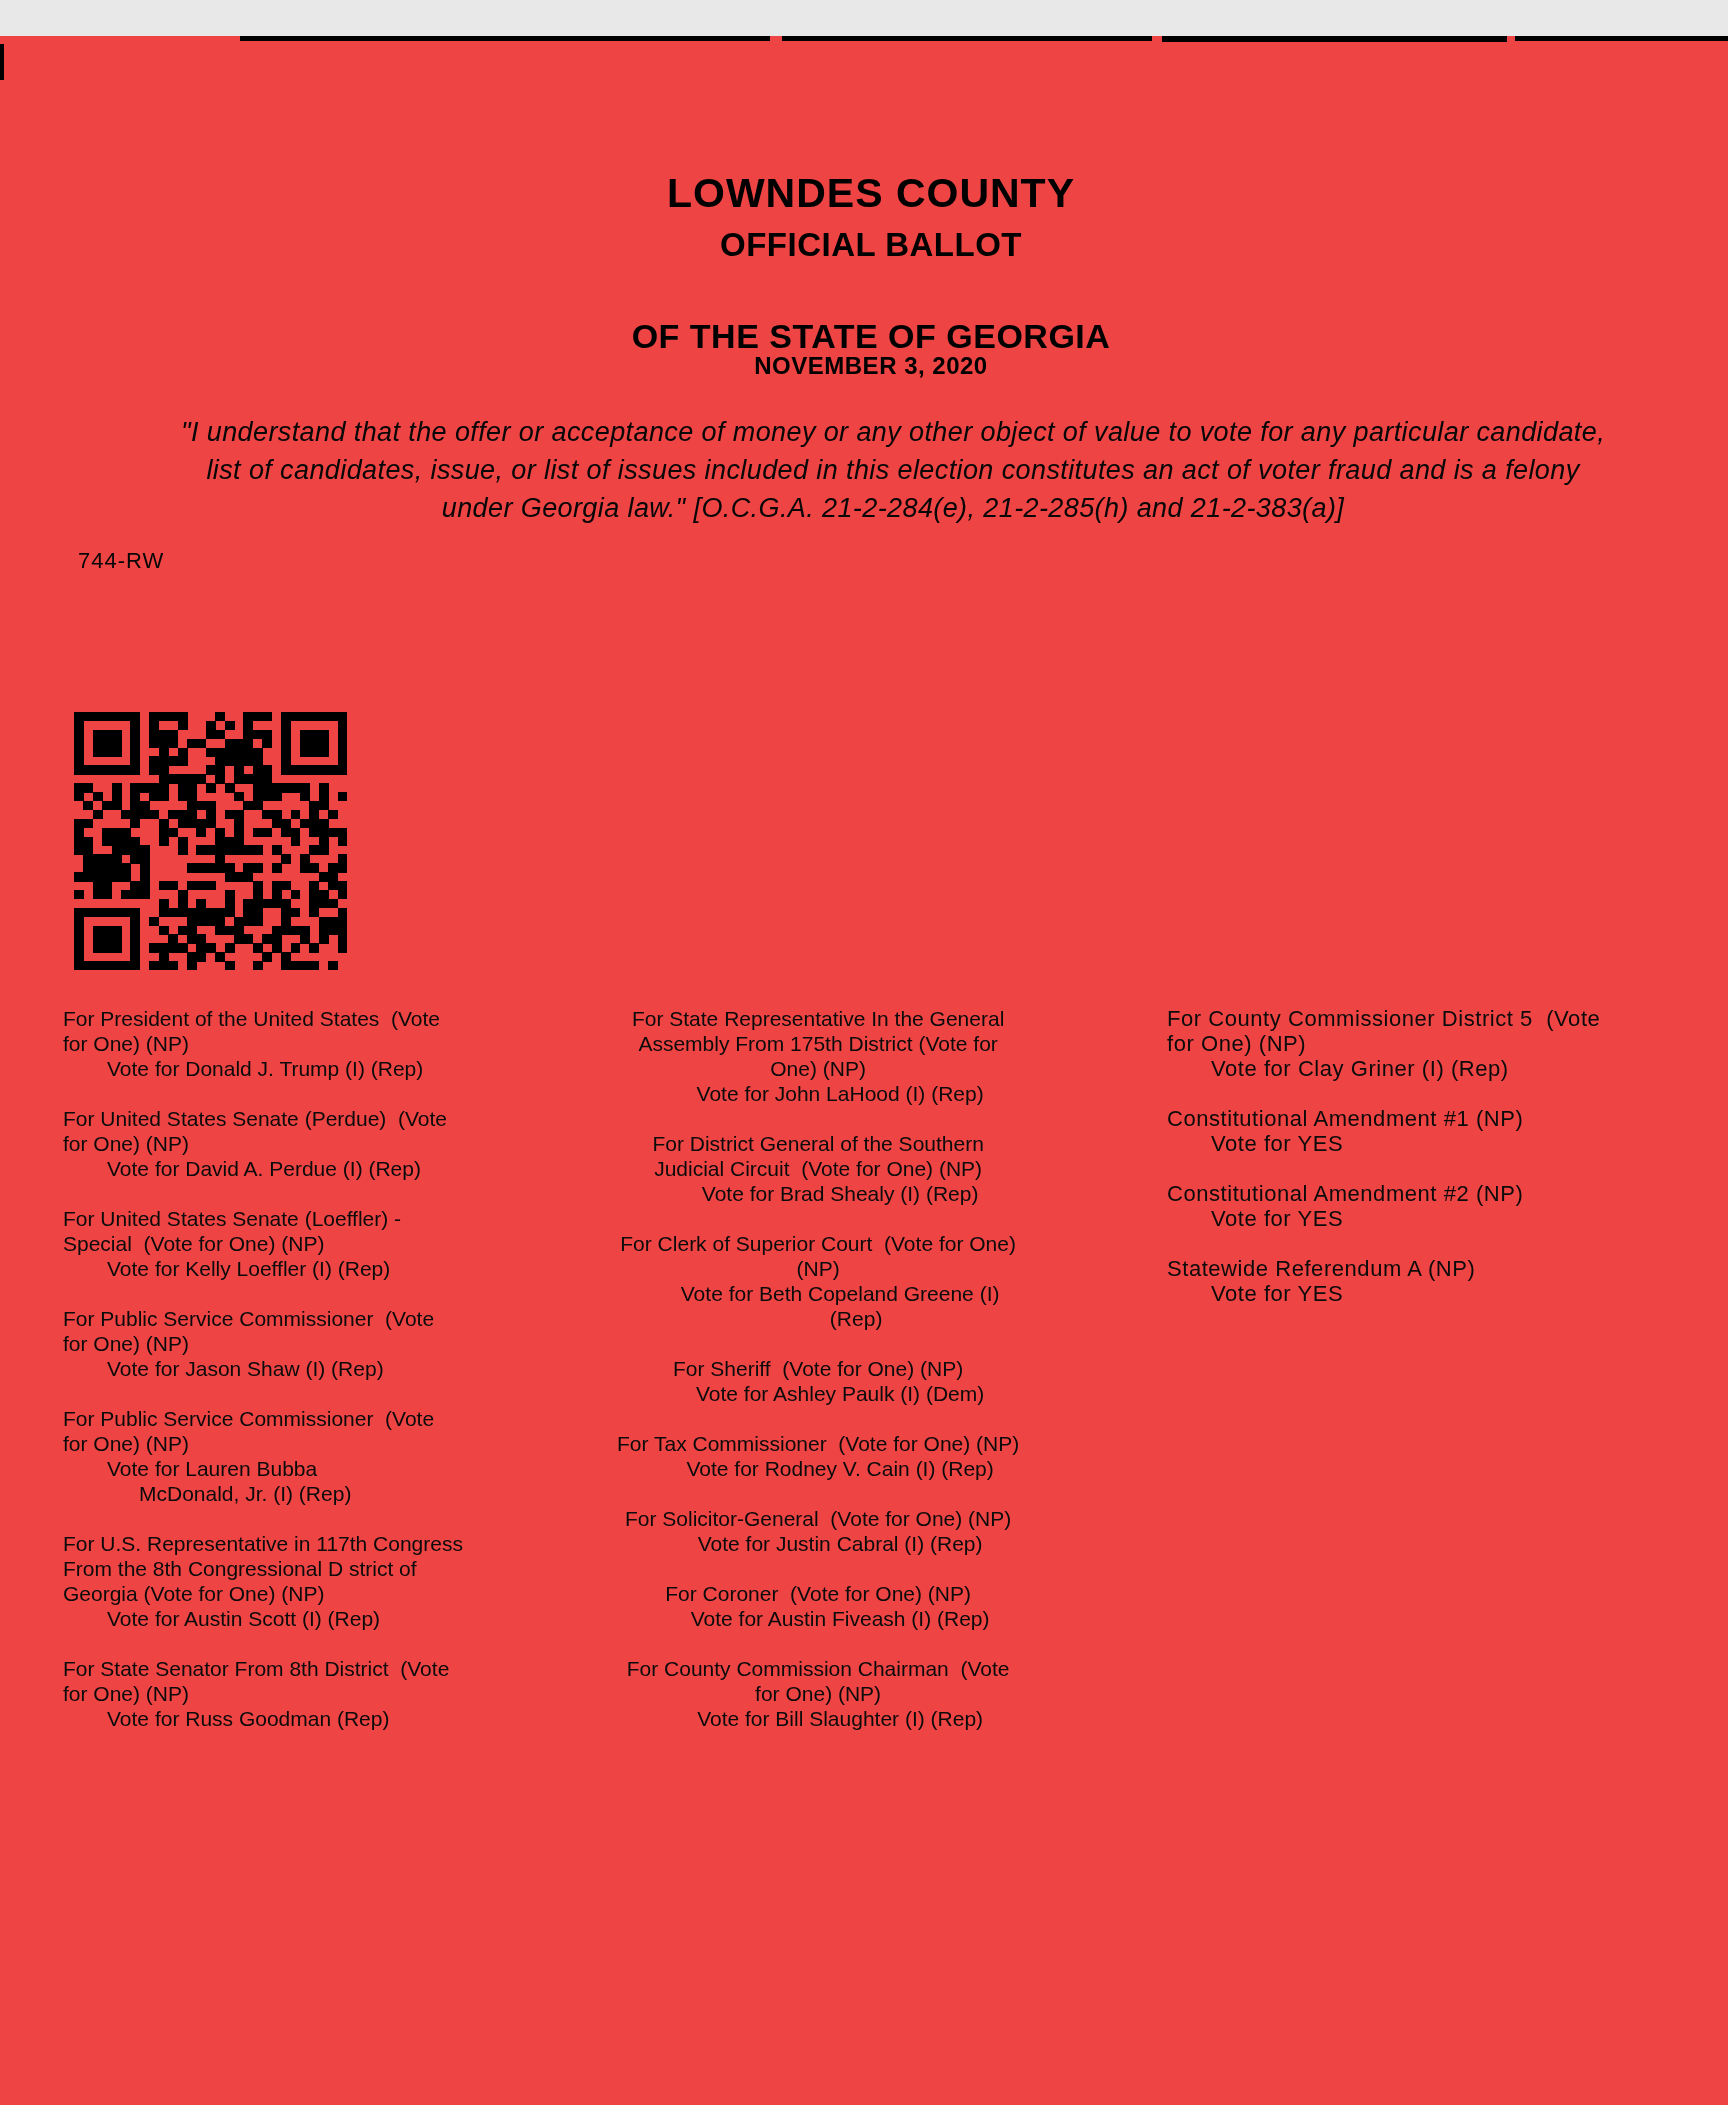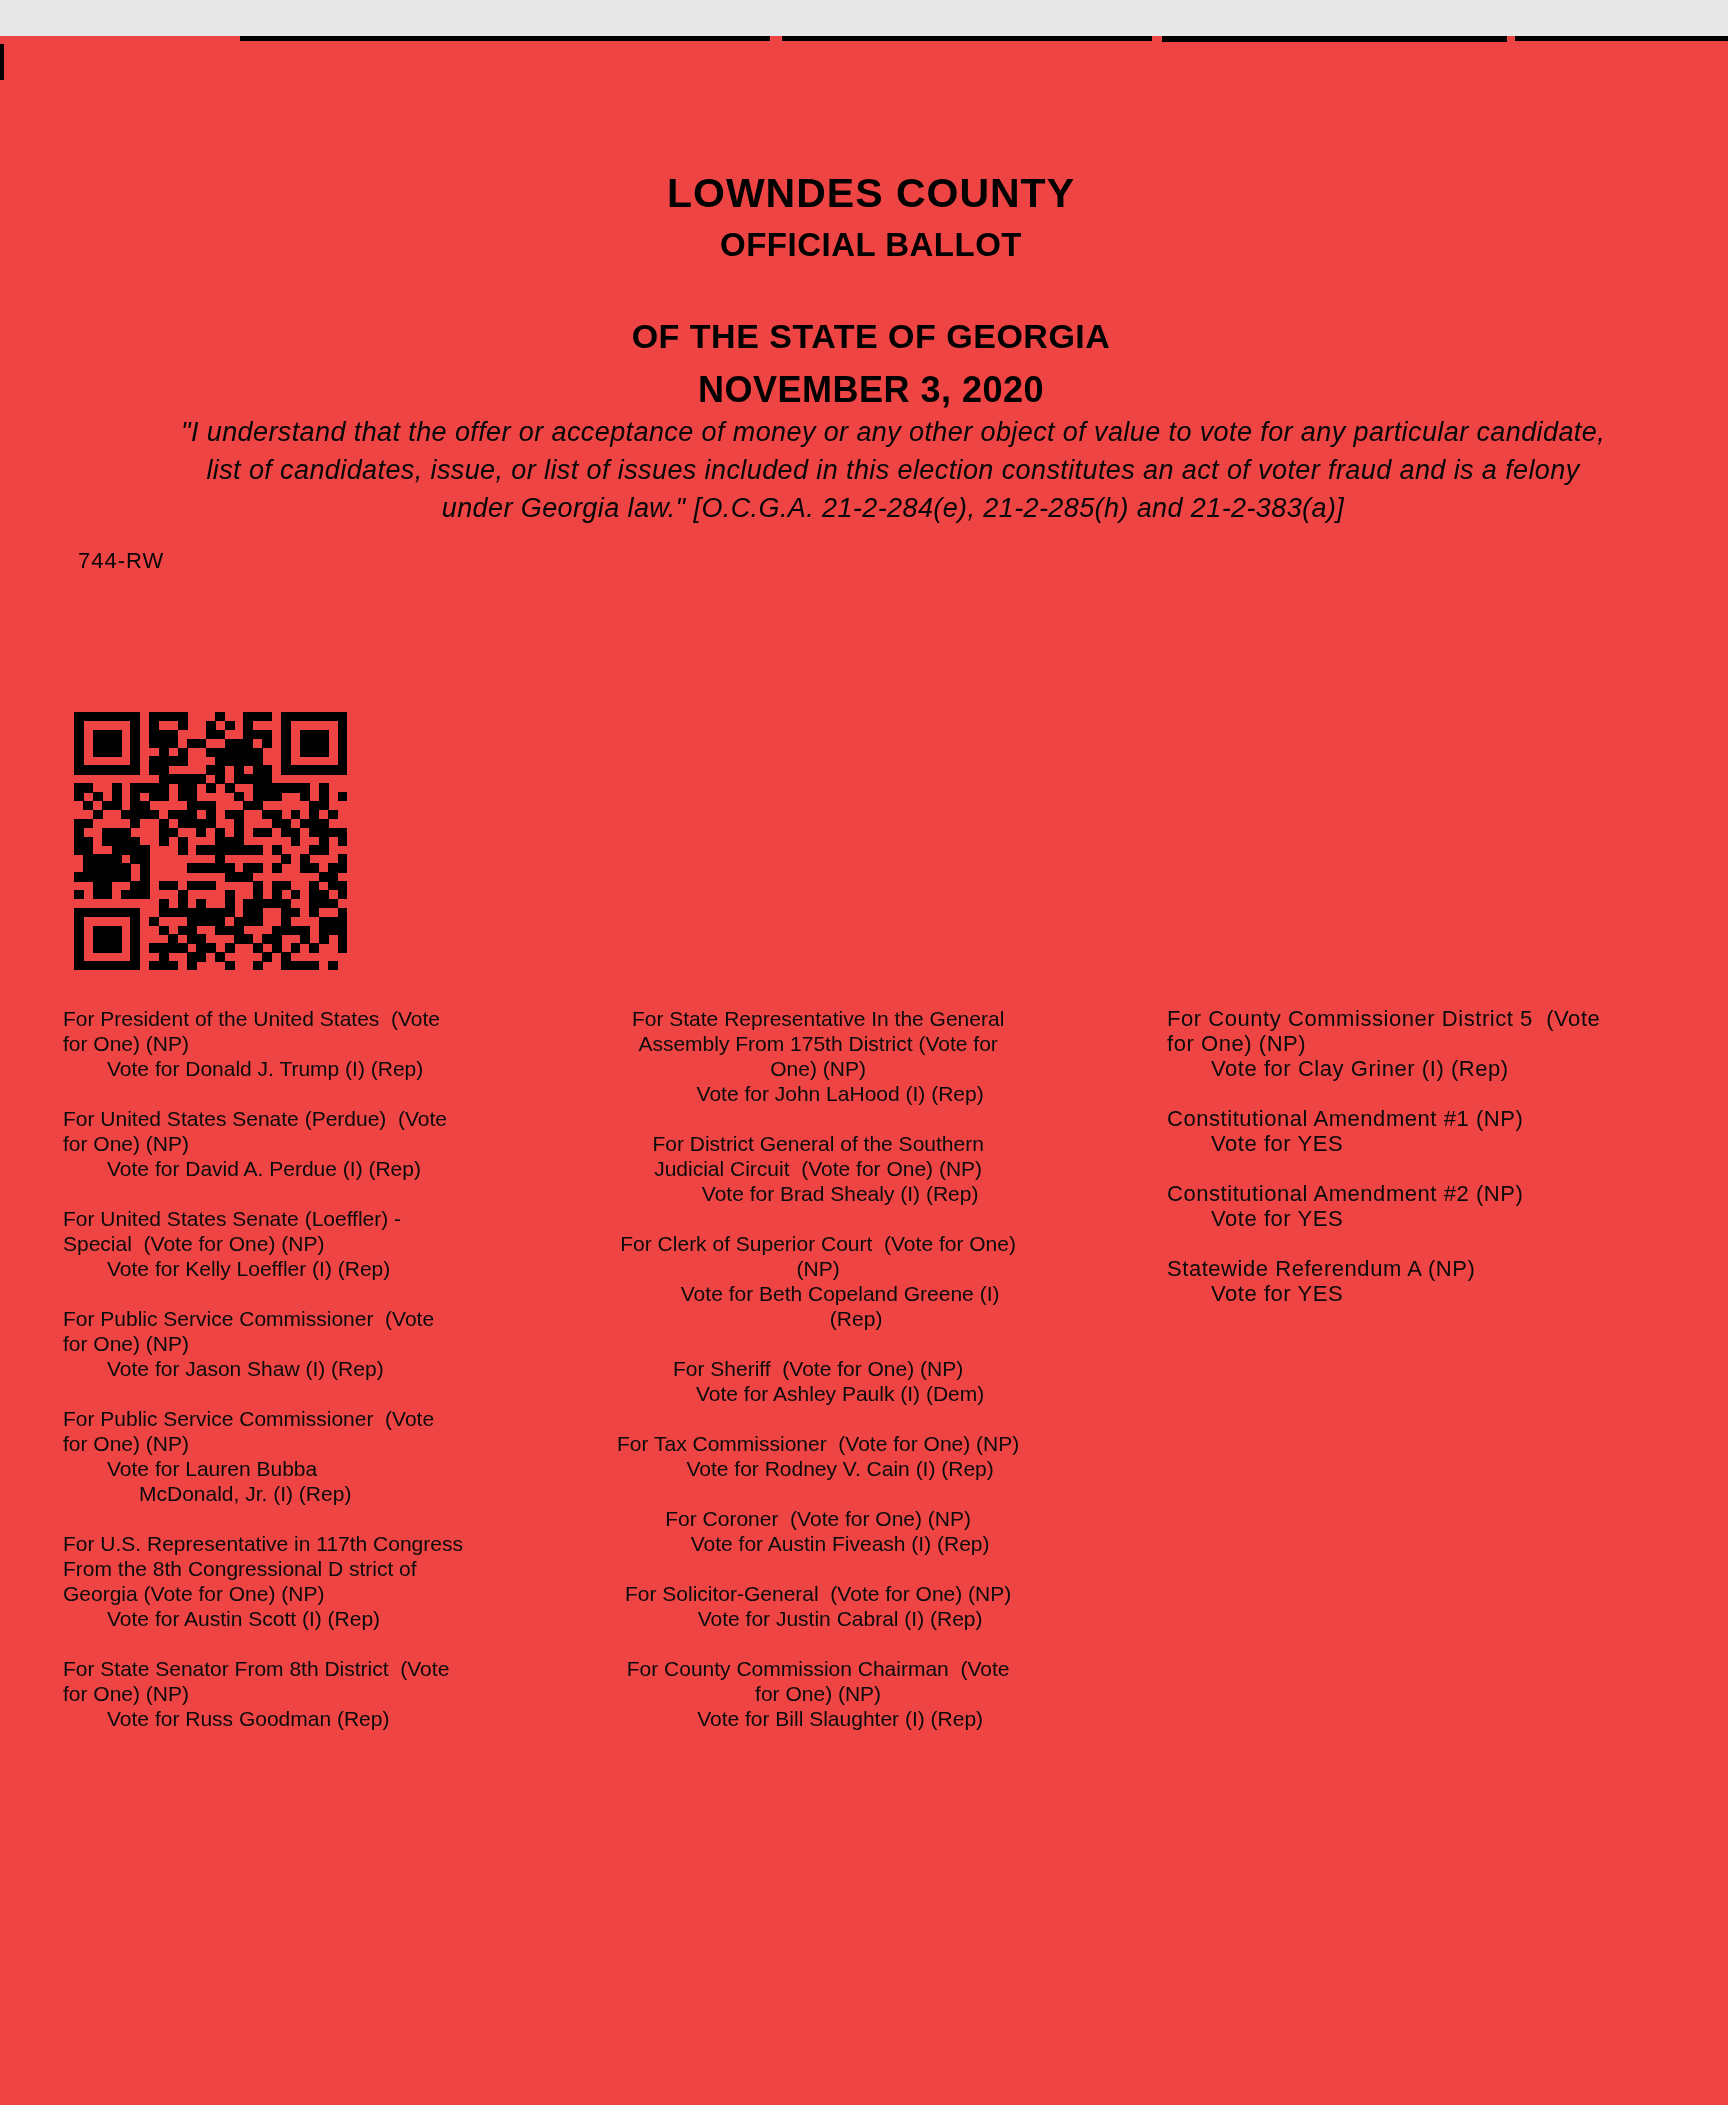--- a/index.html
+++ b/index.html
@@ -8,21 +8,21 @@
     font-family:"Liberation Sans", sans-serif; color:#0e0e0e; overflow:hidden;margin-top:36px;
   }
   .mark { position:absolute; background:#000; }
 
   
   .hdr { position:absolute; left:0; width:1728px; text-align:center; font-weight:bold; color:#000; padding-left:14px; box-sizing:border-box; white-space:pre; }
   .h-county   { top:134px; font-size:41px; letter-spacing:1px; }
   .h-ballot   { top:190px; font-size:33px; letter-spacing:0.5px; }
   .h-general  { top:244px; font-size:34px; letter-spacing:0.5px; }
   .h-state    { top:281px; font-size:34px; letter-spacing:0.5px; }
-  .h-date     { top:333px; font-size:36px; letter-spacing:0.5px; }
+  .h-date     { top:316px; font-size:24px; letter-spacing:0.5px; }
 
   
   .disc { position:absolute; left:0; width:1728px; text-align:center; font-style:italic; font-size:27px; letter-spacing:0.4px; color:#070707; padding-left:58px; box-sizing:border-box; white-space:pre; }
   .d1 { top:381px; }
   .d2 { top:419px; }
   .d3 { top:457px; }
 
   .code { position:absolute; left:78px; top:512px; font-size:22px; letter-spacing:1px; color:#060606; }
 
   .qr { position:absolute; left:74px; top:676px; }
@@ -573,26 +573,26 @@
       </div>
       <div class="section">
         <div class="line indent0">For Sheriff  (Vote for One) (NP)</div>
         <div class="line indent1">Vote for Ashley Paulk (I) (Dem)</div>
       </div>
       <div class="section">
         <div class="line indent0">For Tax Commissioner  (Vote for One) (NP)</div>
         <div class="line indent1">Vote for Rodney V. Cain (I) (Rep)</div>
       </div>
       <div class="section">
+        <div class="line indent0">For Solicitor-General  (Vote for One) (NP)</div>
+        <div class="line indent1">Vote for Justin Cabral (I) (Rep)</div>
+      </div>
+      <div class="section">
         <div class="line indent0">For Coroner  (Vote for One) (NP)</div>
         <div class="line indent1">Vote for Austin Fiveash (I) (Rep)</div>
-      </div>
-      <div class="section">
-        <div class="line indent0">For Solicitor-General  (Vote for One) (NP)</div>
-        <div class="line indent1">Vote for Justin Cabral (I) (Rep)</div>
       </div>
       <div class="section">
         <div class="line indent0">For County Commission Chairman  (Vote</div>
         <div class="line indent0">for One) (NP)</div>
         <div class="line indent1">Vote for Bill Slaughter (I) (Rep)</div>
       </div>
     </div>
   <div class="col col3">
       <div class="section">
         <div class="line indent0">For County Commissioner District 5  (Vote</div>

